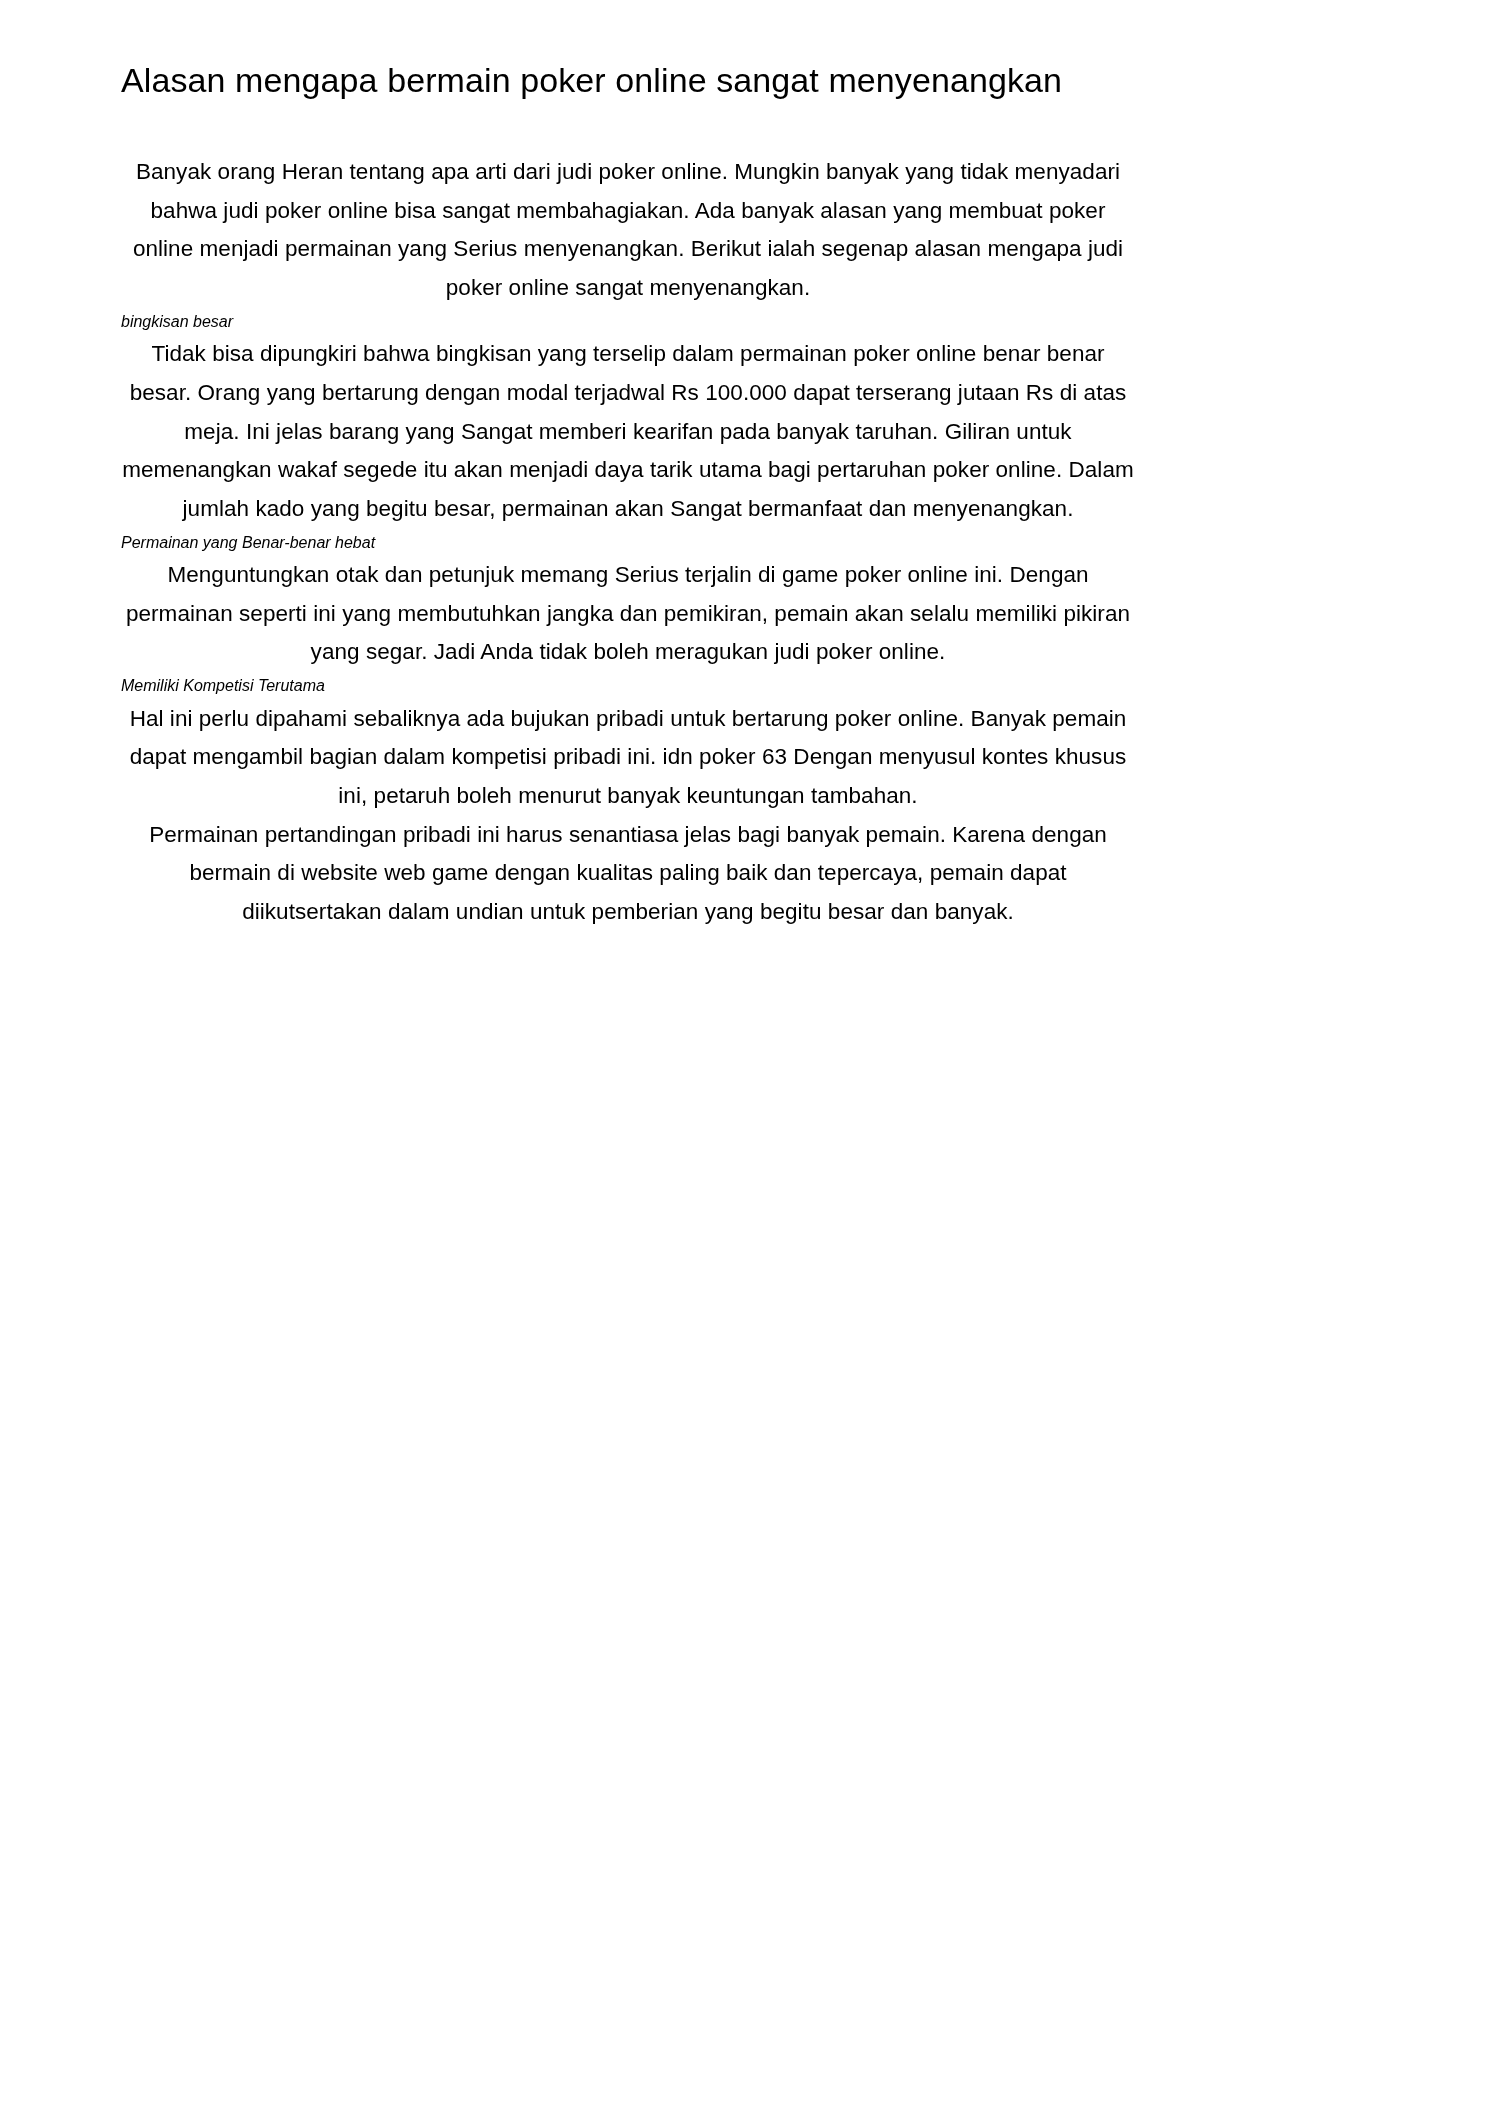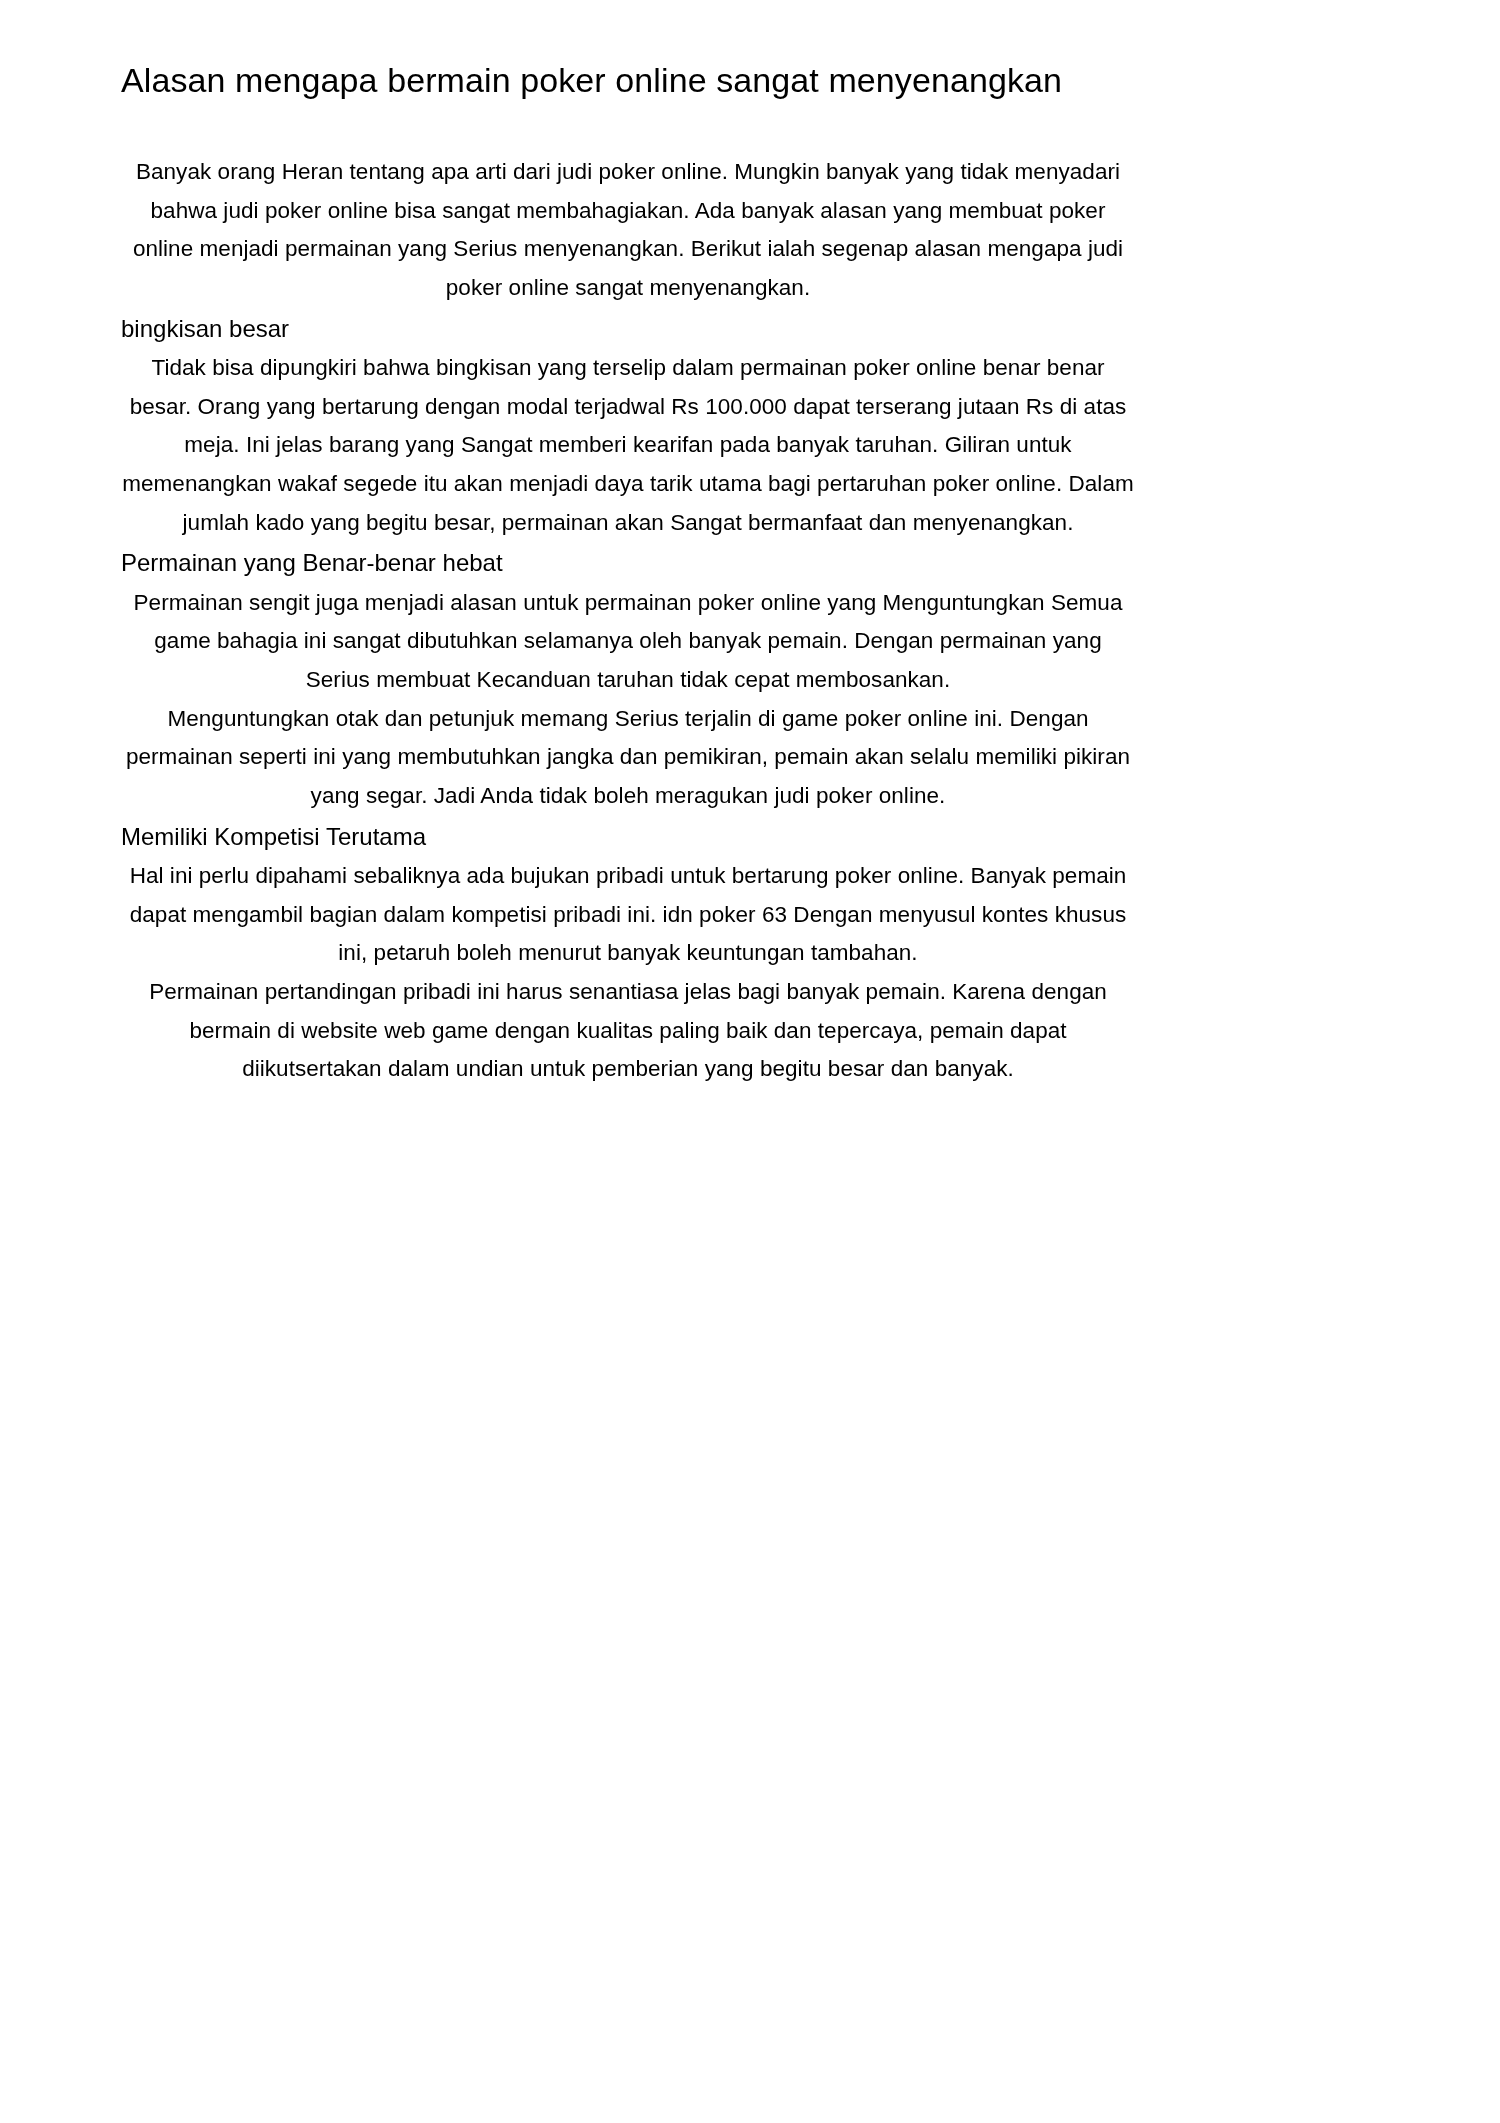--- a/index.html
+++ b/index.html
@@ -37,36 +37,36 @@
   p.para {
     font-size: 22.5px;
     line-height: 1.72;
     margin: 0;
     color: #000;
     max-width: 1215px;
     text-align: center;
     letter-spacing: 0.05px;
   }
   p.heading-line {
-    font-size: 24px;
+    font-size: 16px;
     line-height: 1.72;
     margin: 0;
     color: #000;
+    font-style: italic;
   }
 </style>
 </head>
 <body>
 
 <div class="page">
   <h1 class="doc-title">Alasan mengapa bermain poker online sangat menyenangkan</h1>
 
   <div class="body-block">
     <p class="para">Banyak orang Heran tentang apa arti dari judi poker online. Mungkin banyak yang tidak menyadari bahwa judi poker online bisa sangat membahagiakan. Ada banyak alasan yang membuat poker online menjadi permainan yang Serius menyenangkan. Berikut ialah segenap alasan mengapa judi poker online sangat menyenangkan.</p>
     <p class="heading-line">bingkisan besar</p>
     <p class="para">Tidak bisa dipungkiri bahwa bingkisan yang terselip dalam permainan poker online benar benar besar. Orang yang bertarung dengan modal terjadwal Rs 100.000 dapat terserang jutaan Rs di atas meja. Ini jelas barang yang Sangat memberi kearifan pada banyak taruhan. Giliran untuk memenangkan wakaf segede itu akan menjadi daya tarik utama bagi pertaruhan poker online. Dalam jumlah kado yang begitu besar, permainan akan Sangat bermanfaat dan menyenangkan.</p>
     <p class="heading-line">Permainan yang Benar-benar hebat</p>
-    <p class="para">Permainan sengit juga menjadi alasan untuk permainan poker online yang Menguntungkan Semua game bahagia ini sangat dibutuhkan selamanya oleh banyak pemain. Dengan permainan yang Serius membuat Kecanduan taruhan tidak cepat membosankan.</p>
     <p class="para">Menguntungkan otak dan petunjuk memang Serius terjalin di game poker online ini. Dengan permainan seperti ini yang membutuhkan jangka dan pemikiran, pemain akan selalu memiliki pikiran yang segar. Jadi Anda tidak boleh meragukan judi poker online.</p>
     <p class="heading-line">Memiliki Kompetisi Terutama</p>
     <p class="para">Hal ini perlu dipahami sebaliknya ada bujukan pribadi untuk bertarung poker online. Banyak pemain dapat mengambil bagian dalam kompetisi pribadi ini. idn poker 63 Dengan menyusul kontes khusus ini, petaruh boleh menurut banyak keuntungan tambahan.</p>
     <p class="para">Permainan pertandingan pribadi ini harus senantiasa jelas bagi banyak pemain. Karena dengan bermain di website web game dengan kualitas paling baik dan tepercaya, pemain dapat diikutsertakan dalam undian untuk pemberian yang begitu besar dan banyak.</p>
   </div>
 </div>
 
 </body></html>

